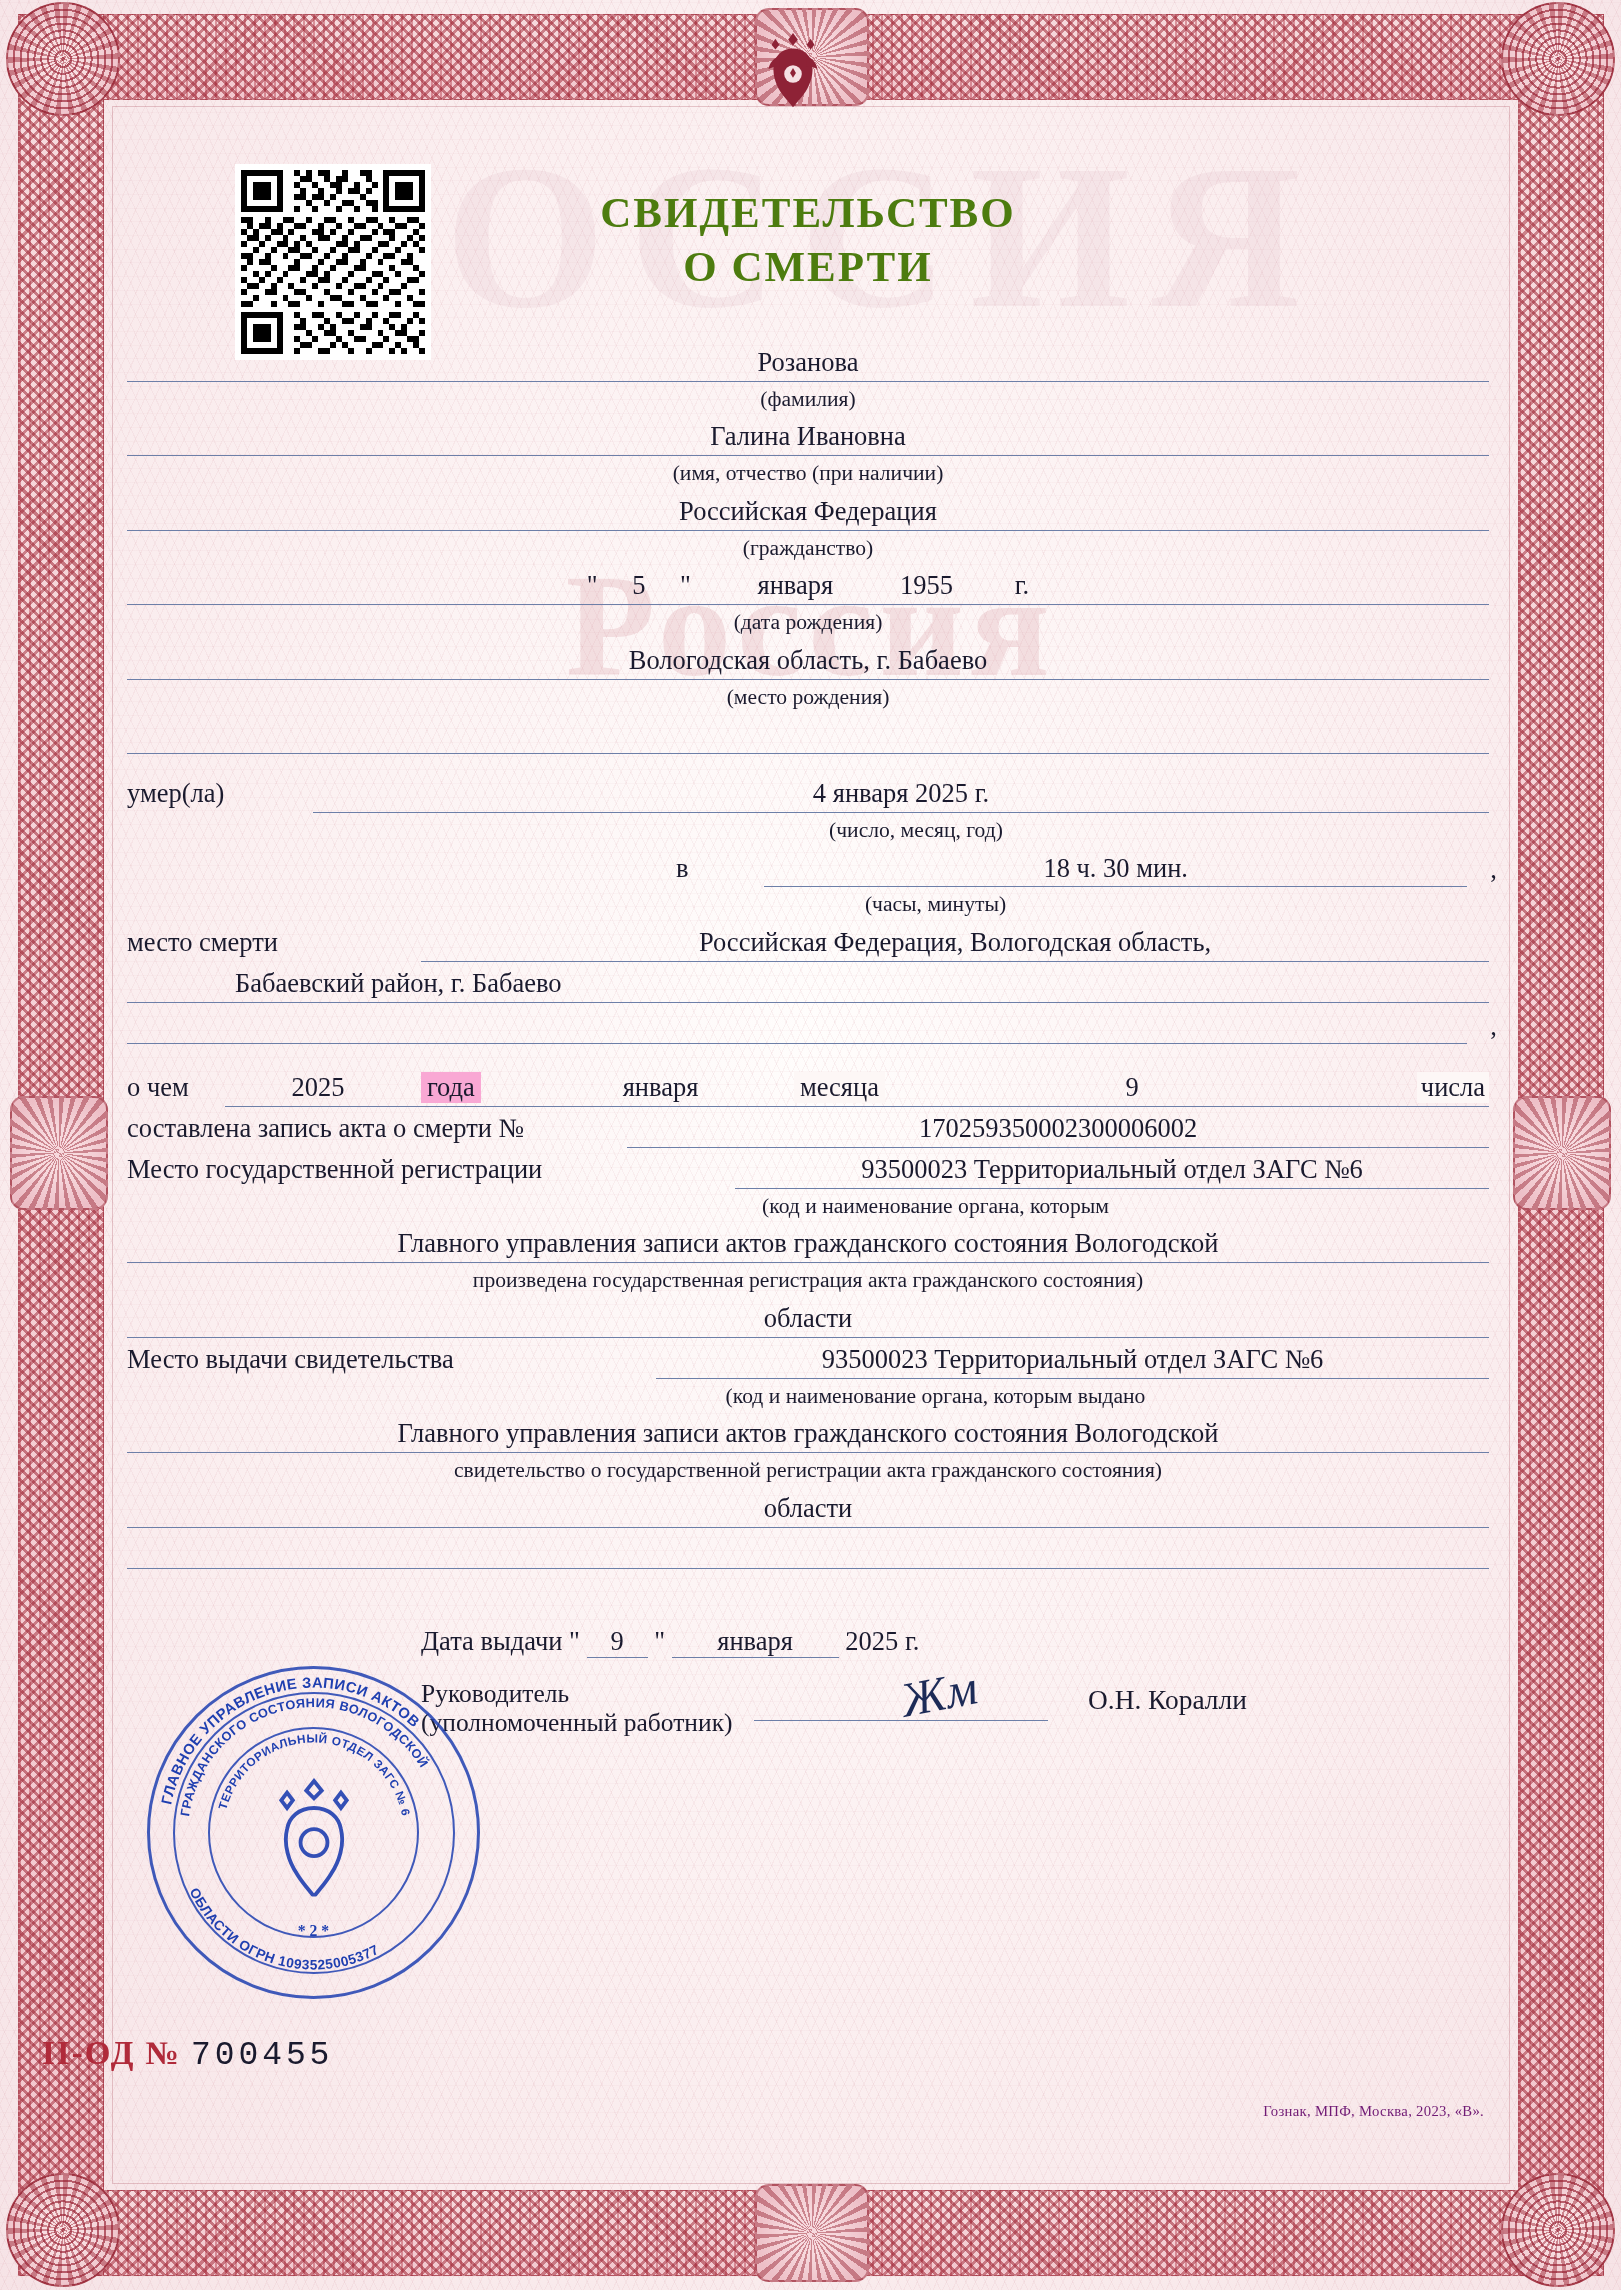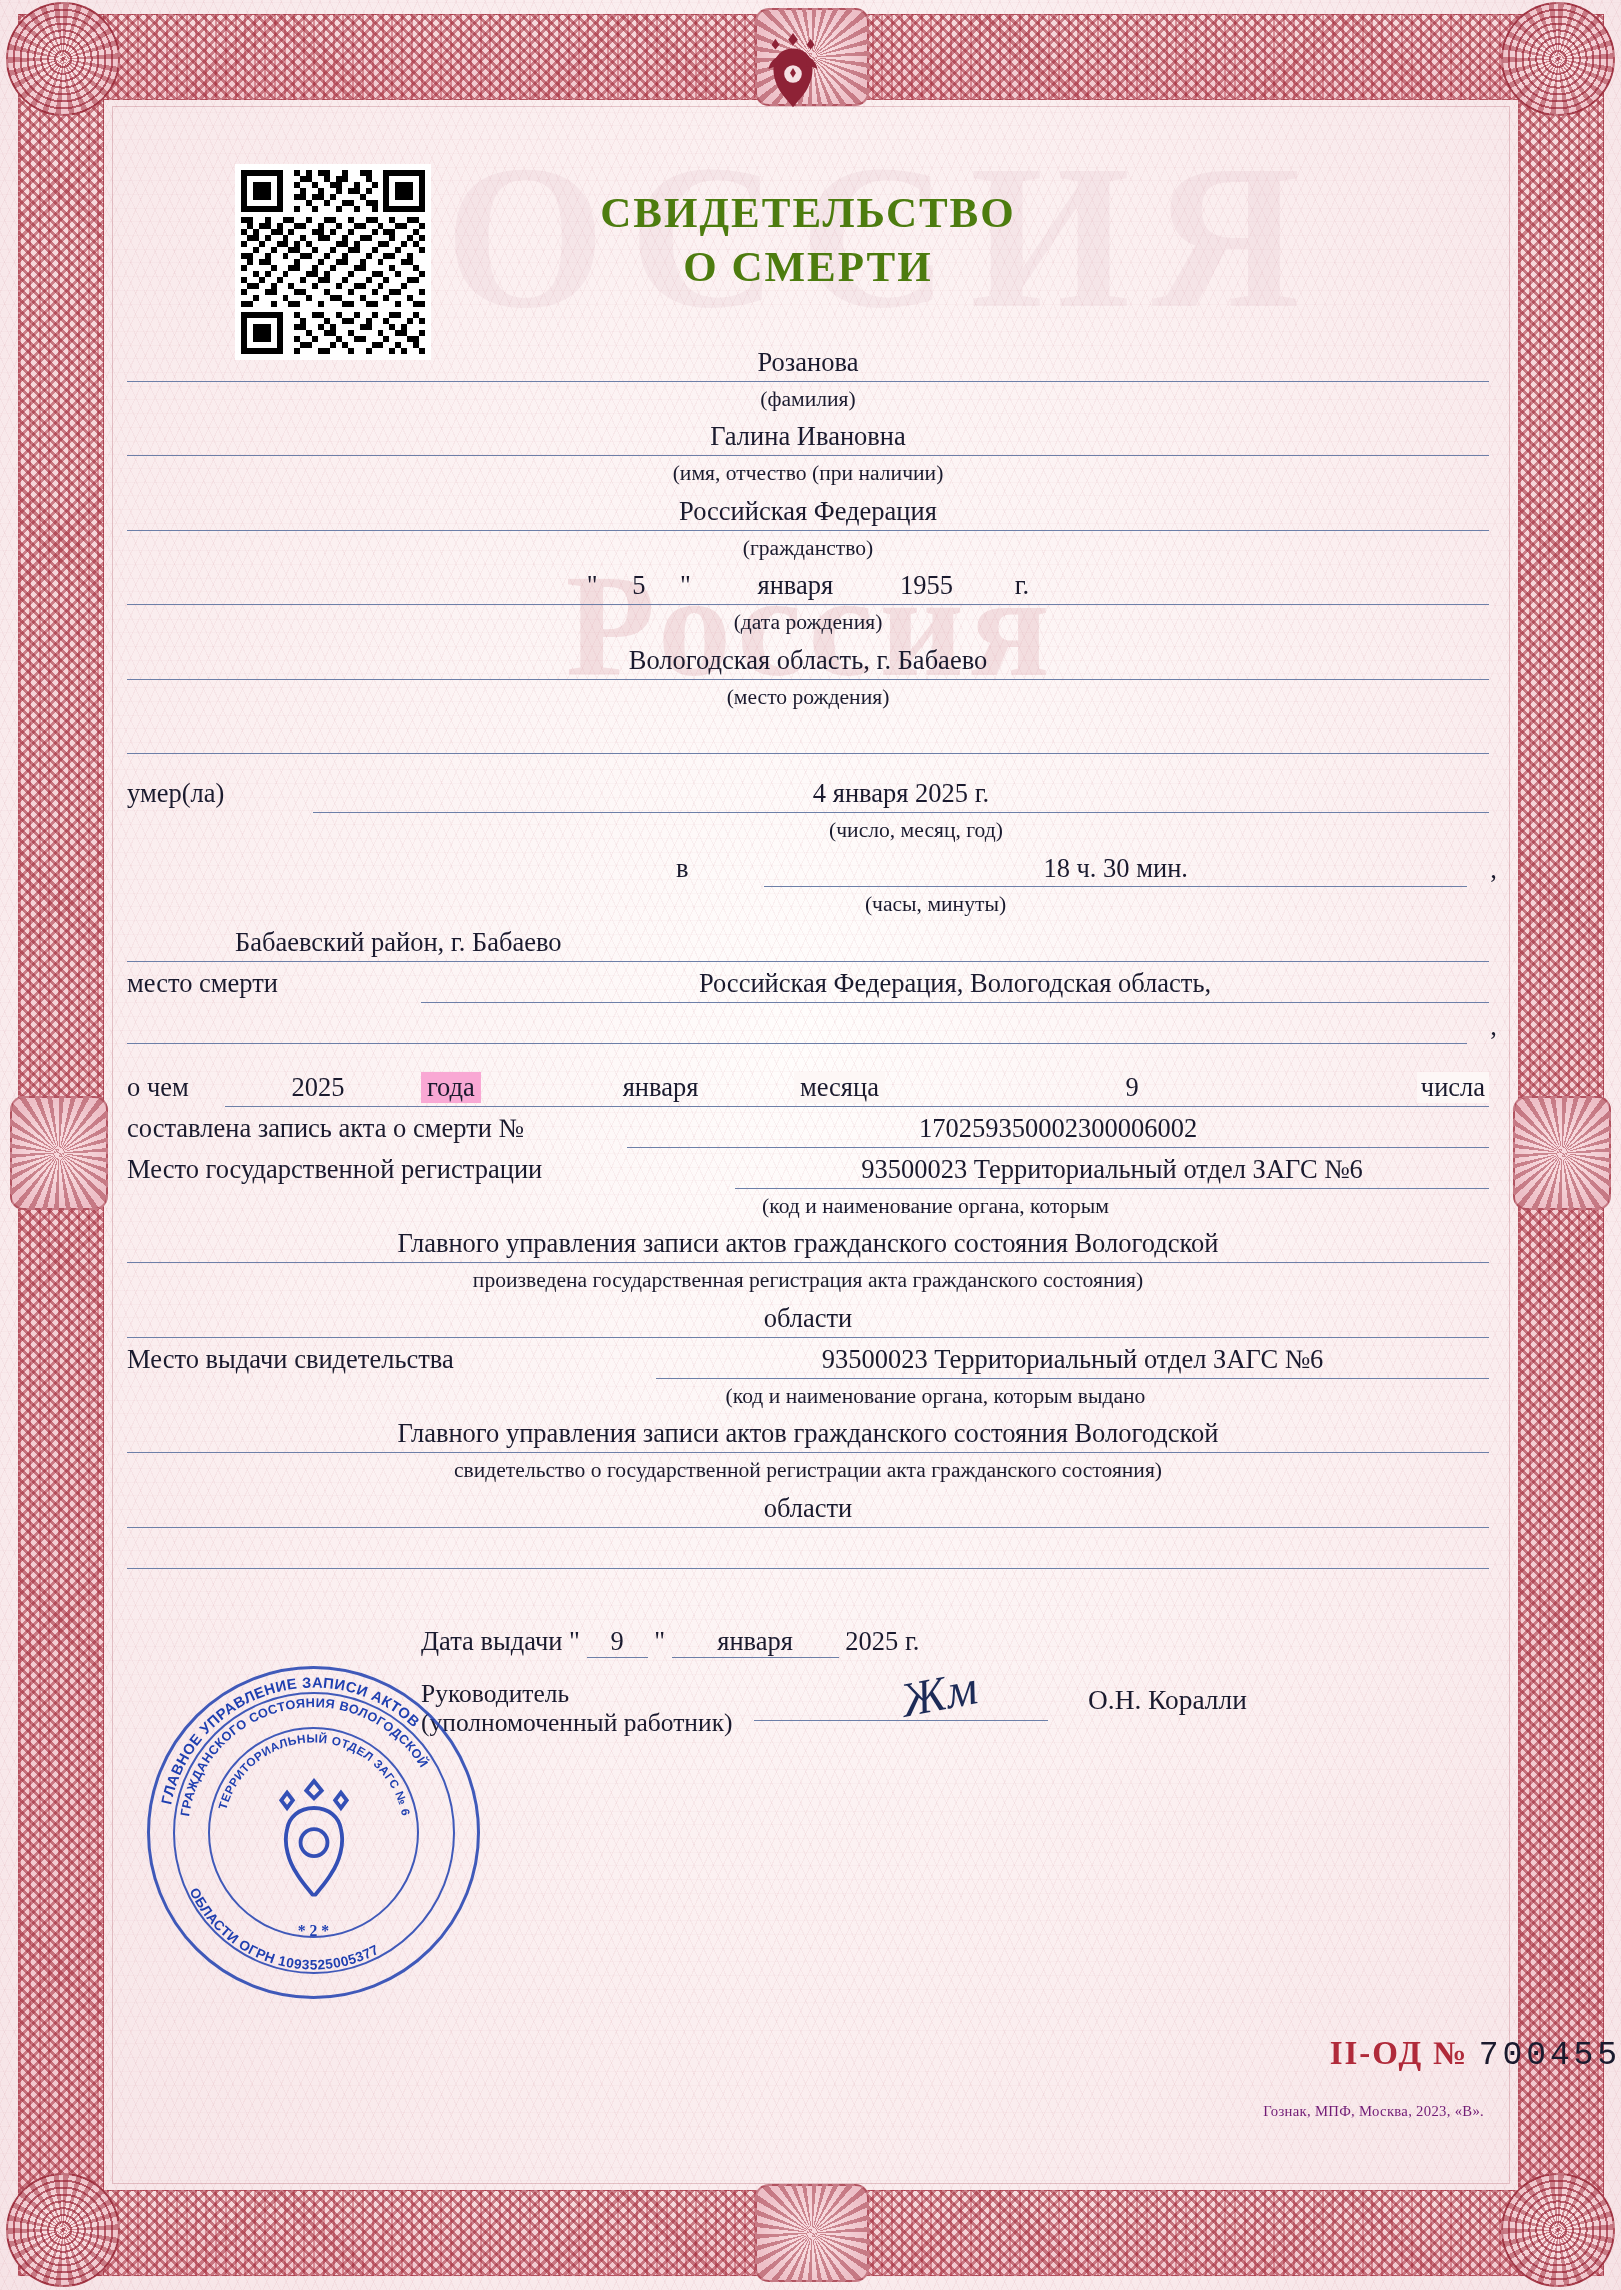--- a/index.html
+++ b/index.html
@@ -282,23 +282,24 @@
     transform: translateX(-50%);
     color: #1f3fb0;
     font-size: 15.7px;
     font-weight: bold;
   }
 
   .serial {
     position: absolute;
     left: 0; right: 0;
     top: 2035px;
-    text-align: right;
+    text-align: left;
     font-size: 33px;
     letter-spacing: 2px;
+    padding-left: 42px;
   }
   .serial .ser {
     color: #b02a3a;
     font-weight: bold;
     font-family: "Liberation Serif", serif;
   }
   .serial .num {
     color: #1a1a2e;
     font-family: "Liberation Mono", monospace;
     letter-spacing: 3.9px;
@@ -639,28 +640,28 @@
 
       <div class="line-row">
         <div class="lbl-left" style="left:549px;">в</div>
         <div class="rule partial-left-650" style="right:21.6px;"></div>
         <div class="val" style="left:637px;right:21.6px;">18 ч. 30 мин.</div>
         <div class="comma-right">,</div>
       </div>
       <div class="caption shift-right-2">(часы, минуты)</div>
 
       <div class="line-row">
-        <div class="rule"></div>
-        <div class="val" style="left:108px;text-align:left;">Бабаевский район, г. Бабаево</div>
-      </div>
-
-      <div class="line-row">
         <div class="lbl-left">место смерти</div>
         <div class="rule partial-left-300"></div>
         <div class="val" style="left:294px;right:0;">Российская Федерация, Вологодская область,</div>
+      </div>
+
+      <div class="line-row">
+        <div class="rule"></div>
+        <div class="val" style="left:108px;text-align:left;">Бабаевский район, г. Бабаево</div>
       </div>
 
       <div class="line-row">
         <div class="rule" style="right:21.6px;"></div>
         <div class="comma-right">,</div>
       </div>
 
       <div style="height:21.6px"></div>
 
       <div class="line-row">

